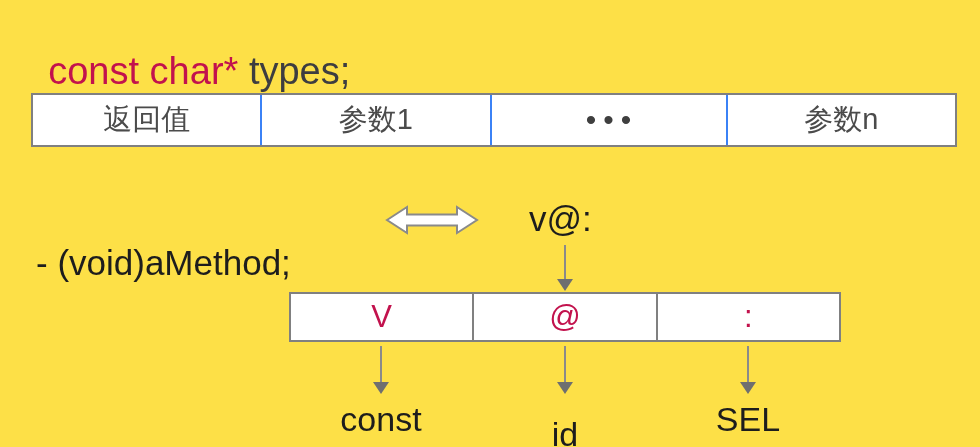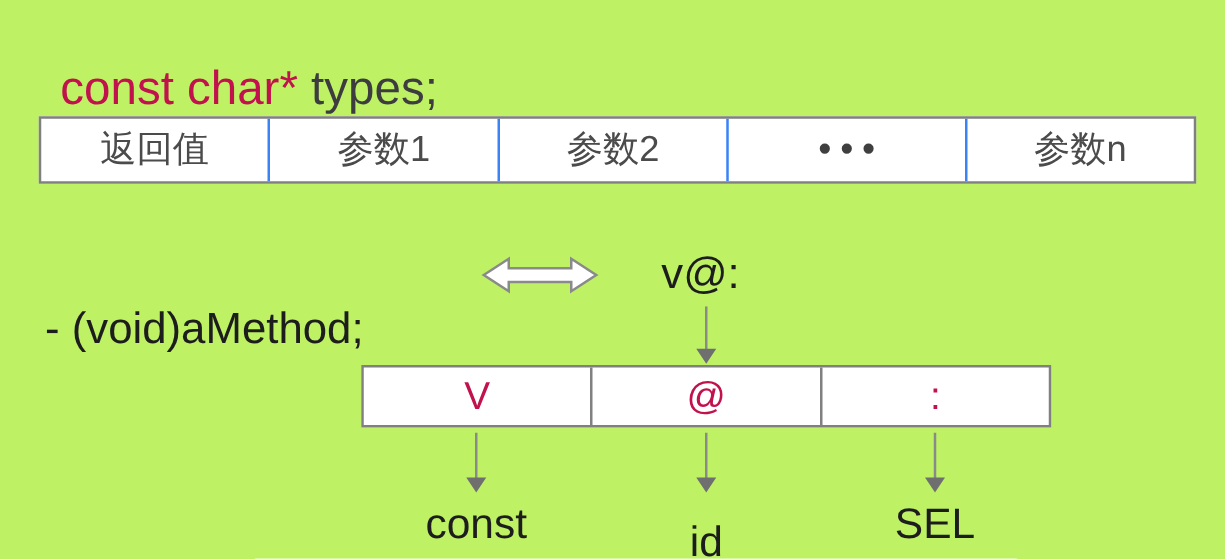--- a/index.html
+++ b/index.html
@@ -1,20 +1,20 @@
 <!DOCTYPE html>
 <html><head>
 <meta charset="utf-8">
 <style>
   html, body { margin: 0; padding: 0; background: #ffffff; }
   .stage {
     position: relative;
     width: 980px;
     height: 447px;
-    background: #bef264;
+    background: #fde047;
     font-family: "Liberation Sans", sans-serif;
     overflow: hidden;
   }
   
   .title {
     position: absolute;
     left: 6px;
     top: 2px;
     font-size: 38px;
     line-height: 46px;
@@ -119,21 +119,20 @@
 
 <div class="stage">
 
   <div class="title">
     <span class="kw">const char*</span><span class="rest"> types;</span>
   </div>
 
   <div class="sig-table">
     <div class="cell">返回值</div>
     <div class="cell">参数1</div>
-    <div class="cell">参数2</div>
     <div class="cell dots">•••</div>
     <div class="cell">参数n</div>
   </div>
 
   <div class="method-decl">- (void)aMethod;</div>
 
   <svg class="equiv-arrow" width="96" height="34" viewBox="0 0 96 34">
     <polygon points="3,17 23,4 23,11.5 73,11.5 73,4 93,17 73,30 73,22.5 23,22.5 23,30" fill="#ffffff" stroke="#8a8a8a" stroke-width="2" stroke-linejoin="miter"></polygon>
   </svg>
 

